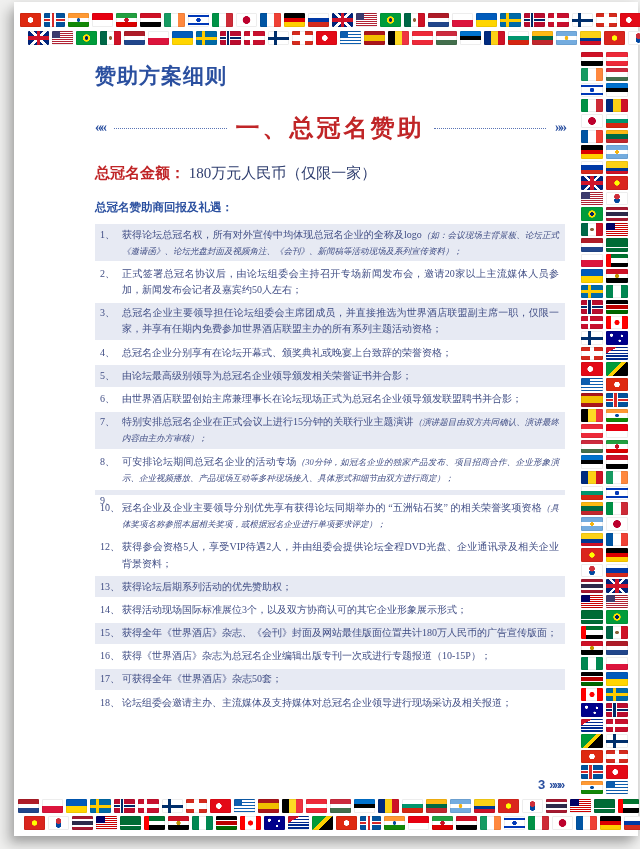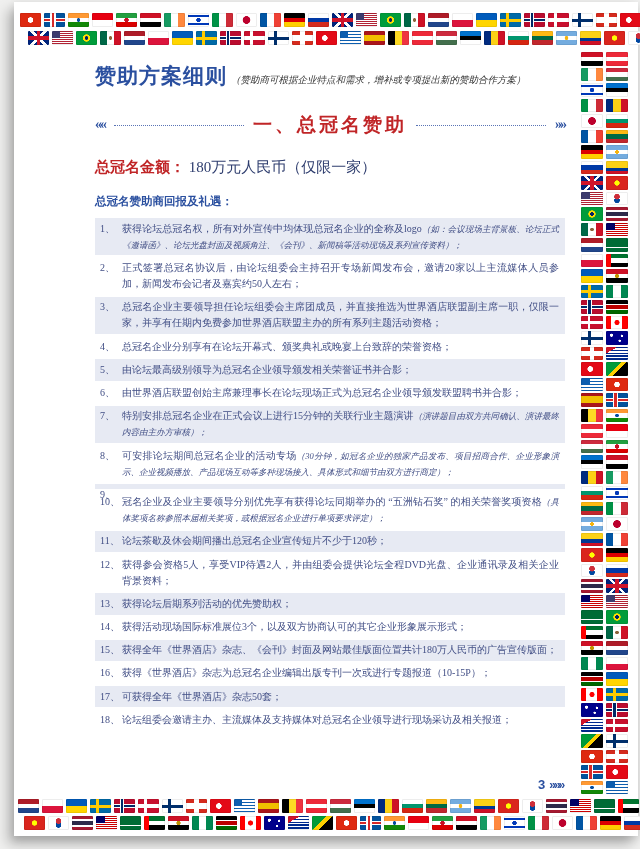--- a/index.html
+++ b/index.html
@@ -21,21 +21,21 @@
   .flags-col .flag{width:22px;}
   
   .content{position:absolute;left:95px;top:62px;width:470px;color:#414e85;}
   .hdr{display:flex;align-items:baseline;}
   .hdr-title{font-size:21px;font-weight:bold;color:#2a4f9f;
              font-family:"Liberation Sans","DejaVu Sans",sans-serif;letter-spacing:1px;}
   .hdr-sub{font-size:9.5px;color:#333333;margin-left:4px;font-style:italic;white-space:nowrap;}
   .sec-row{display:flex;align-items:center;margin-top:22px;}
   .chev{color:#2a4f9f;font-size:14px;font-weight:bold;letter-spacing:-2px;line-height:1;}
   .leader{flex:1;border-top:1px dotted #5a74b5;margin:0 9px;height:0;}
-  .sec-title{font-size:19px;font-weight:bold;color:#c02527;letter-spacing:3px;
+  .sec-title{font-size:24px;font-weight:bold;color:#c02527;letter-spacing:3px;
              font-family:"Liberation Sans","DejaVu Sans",sans-serif;}
   .amount{margin-top:20px;font-size:15px;}
   .amount .lab{color:#c02527;font-weight:bold;}
   .amount .val{color:#2e3d6e;}
   .special-label{margin-top:20px;font-size:11px;font-weight:bold;color:#2a4f9f;
                  font-family:"Liberation Sans","DejaVu Sans",sans-serif;}
   .special-text{margin-top:7px;font-size:11.5px;line-height:1.85;color:#2e3d6e;
                 text-indent:2em;text-align:justify;font-style:italic;}
   .benefits-label{margin-top:17px;font-size:11.5px;font-weight:bold;color:#2a4f9f;
                   font-family:"Liberation Sans","DejaVu Sans",sans-serif;}
@@ -268,21 +268,20 @@
       <span class="flag" style="background: radial-gradient(circle, rgb(188, 0, 45) 0px, rgb(188, 0, 45) 3.6px, rgba(0, 0, 0, 0) 4.1px), linear-gradient(rgb(255, 255, 255), rgb(255, 255, 255));"></span>
       <span class="flag" style="background: linear-gradient(90deg, rgb(0, 85, 164) 0px, rgb(0, 85, 164) 33%, rgb(255, 255, 255) 33%, rgb(255, 255, 255) 67%, rgb(239, 65, 53) 67%);"></span>
       <span class="flag" style="background: linear-gradient(rgb(0, 0, 0) 0px, rgb(0, 0, 0) 33%, rgb(221, 0, 0) 33%, rgb(221, 0, 0) 67%, rgb(255, 206, 0) 67%);"></span>
       <span class="flag" style="background: linear-gradient(rgb(255, 255, 255) 0px, rgb(255, 255, 255) 33%, rgb(0, 57, 166) 33%, rgb(0, 57, 166) 67%, rgb(213, 43, 30) 67%);"></span>
     </div>
 
   <div class="content">
 
     <div class="hdr">
       <span class="hdr-title">赞助方案细则</span>
-      <span class="hdr-sub">（赞助商可根据企业特点和需求，增补或专项提出新的赞助合作方案）</span>
     </div>
 
     <div class="sec-row">
       <span class="chev">««</span>
       <span class="leader"></span>
       <span class="sec-title">一、总冠名赞助</span>
       <span class="leader"></span>
       <span class="chev">»»</span>
     </div>
 
@@ -298,21 +297,20 @@
         <div class="item hl"><span class="num">1、</span><span class="txt">获得论坛总冠名权，所有对外宣传中均体现总冠名企业的全称及logo</span><span class="note">（如：会议现场主背景板、论坛正式《邀请函》、论坛光盘封面及视频角注、《会刊》、新闻稿等活动现场及系列宣传资料）；</span></div>
         <div class="item"><span class="num">2、</span><span class="txt">正式签署总冠名协议后，由论坛组委会主持召开专场新闻发布会，邀请20家以上主流媒体人员参加，新闻发布会记者及嘉宾约50人左右；</span></div>
         <div class="item hl"><span class="num">3、</span><span class="txt">总冠名企业主要领导担任论坛组委会主席团成员，并直接推选为世界酒店联盟副主席一职，仅限一家，并享有任期内免费参加世界酒店联盟主办的所有系列主题活动资格；</span></div>
         <div class="item"><span class="num">4、</span><span class="txt">总冠名企业分别享有在论坛开幕式、颁奖典礼或晚宴上台致辞的荣誉资格；</span></div>
         <div class="item hl"><span class="num">5、</span><span class="txt">由论坛最高级别领导为总冠名企业领导颁发相关荣誉证书并合影；</span></div>
         <div class="item"><span class="num">6、</span><span class="txt">由世界酒店联盟创始主席兼理事长在论坛现场正式为总冠名企业领导颁发联盟聘书并合影；</span></div>
         <div class="item hl"><span class="num">7、</span><span class="txt">特别安排总冠名企业在正式会议上进行15分钟的关联行业主题演讲</span><span class="note">（演讲题目由双方共同确认、演讲最终内容由主办方审核）；</span></div>
         <div class="item"><span class="num">8、</span><span class="txt">可安排论坛期间总冠名企业的活动专场</span><span class="note">（30分钟，如冠名企业的独家产品发布、项目招商合作、企业形象演示、企业视频播放、产品现场互动等多种现场接入、具体形式和细节由双方进行商定）；</span></div>
         <div class="item hl"><span class="num">9、</span></div>
         <div class="item"><span class="num">10、</span><span class="txt">冠名企业及企业主要领导分别优先享有获得论坛同期举办的 “五洲钻石奖” 的相关荣誉奖项资格</span><span class="note">（具体奖项名称参照本届相关奖项，或根据冠名企业进行单项要求评定）；</span></div>
-        <div class="item hl"><span class="num">11、</span><span class="txt">论坛茶歇及休会期间播出总冠名企业宣传短片不少于120秒；</span></div>
         <div class="item"><span class="num">12、</span><span class="txt">获得参会资格5人，享受VIP待遇2人，并由组委会提供论坛全程DVD光盘、企业通讯录及相关企业背景资料；</span></div>
         <div class="item hl"><span class="num">13、</span><span class="txt">获得论坛后期系列活动的优先赞助权；</span></div>
         <div class="item"><span class="num">14、</span><span class="txt">获得活动现场国际标准展位3个，以及双方协商认可的其它企业形象展示形式；</span></div>
         <div class="item hl"><span class="num">15、</span><span class="txt">获得全年《世界酒店》杂志、《会刊》封面及网站最佳版面位置共计180万人民币的广告宣传版面；</span></div>
         <div class="item"><span class="num">16、</span><span class="txt">获得《世界酒店》杂志为总冠名企业编辑出版专刊一次或进行专题报道（10-15P）；</span></div>
         <div class="item hl"><span class="num">17、</span><span class="txt">可获得全年《世界酒店》杂志50套；</span></div>
         <div class="item"><span class="num">18、</span><span class="txt">论坛组委会邀请主办、主流媒体及支持媒体对总冠名企业领导进行现场采访及相关报道；</span></div>
       </div>
 
   </div>

